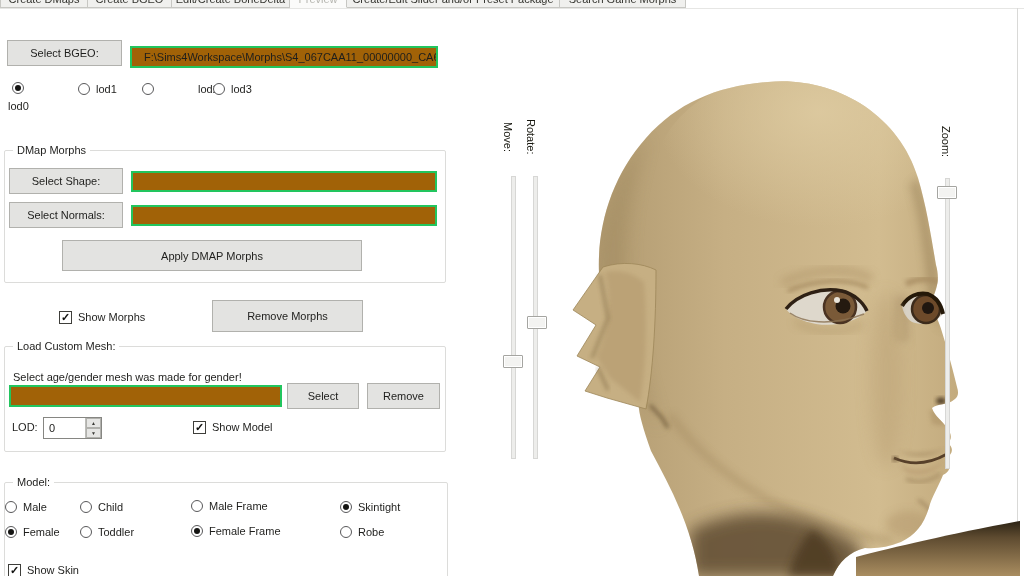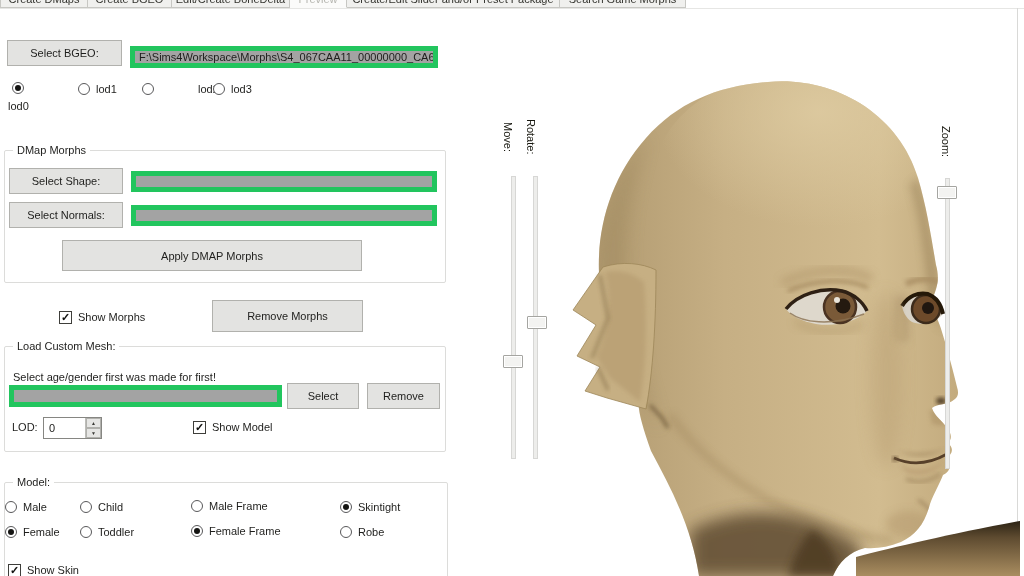--- a/index.html
+++ b/index.html
@@ -25,22 +25,22 @@
 
   
   .groupbox{position:absolute;border:1px solid #dcdcda;border-radius:2px;box-sizing:border-box;}
   .gb-title{position:absolute;top:-7px;left:8px;background:#ffffff;padding:0 4px;font-size:11px;color:#1e1e1c;white-space:nowrap;}
   .btn{
     position:absolute;background:#e3e3e1;border:1px solid #b1b1ad;box-sizing:border-box;
     font-size:11px;color:#1e1e1c;display:flex;align-items:center;justify-content:center;
     white-space:nowrap;cursor:default;
   }
   .tb{
-    position:absolute;background:#a3a3a3;border:5px solid #22c55e;box-sizing:border-box;
-    font-size:11px;color:#1e1e1c;padding:0 4px;white-space:nowrap;overflow:hidden;
+    position:absolute;background:#a16207;border:2px solid #22c55e;box-sizing:border-box;
+    font-size:11px;color:#1e1e1c;padding:0 12px;white-space:nowrap;overflow:hidden;
     display:flex;align-items:center;
   }
   .lbl{position:absolute;font-size:11px;color:#1e1e1c;white-space:nowrap;}
   .radio{position:absolute;display:flex;align-items:center;gap:6px;font-size:11px;color:#1e1e1c;height:14px;}
   .radio .dot{width:12px;height:12px;border:1px solid #58585a;border-radius:50%;background:#fff;box-sizing:border-box;position:relative;flex:0 0 12px;}
   .radio.checked .dot::after{content:"";position:absolute;left:2px;top:2px;width:6px;height:6px;border-radius:50%;background:#141412;}
   .check{position:absolute;display:flex;align-items:center;gap:6px;font-size:11px;color:#1e1e1c;height:14px;}
   .check .box{
     width:13px;height:13px;border:1px solid #3e3e3a;background:#fff;box-sizing:border-box;
     font-size:11px;line-height:11px;text-align:center;color:#121210;font-weight:bold;flex:0 0 13px;
@@ -110,21 +110,21 @@
 
   <div class="check" style="left:59px;top:310px;">
     <span class="box"><span>✓</span></span>
     <span>Show Morphs</span>
   </div>
   <div class="btn" style="left:212px;top:300px;width:151px;height:32px;">Remove Morphs</div>
 
   <div class="groupbox" style="left:4px;top:346px;width:442px;height:106px;">
     <span class="gb-title">Load Custom Mesh:</span>
   </div>
-  <div class="lbl" style="left:13px;top:371px;">Select age/gender first was made for first!</div>
+  <div class="lbl" style="left:13px;top:371px;">Select age/gender mesh was made for gender!</div>
   <div class="tb" style="left:9px;top:385px;width:273px;height:22px;"></div>
   <div class="btn" style="left:287px;top:383px;width:72px;height:26px;">Select</div>
   <div class="btn" style="left:367px;top:383px;width:73px;height:26px;">Remove</div>
 
   <div class="lbl" style="left:12px;top:421px;">LOD:</div>
   <div class="updown" style="left:43px;top:417px;width:59px;height:22px;">
     <div class="val">0</div>
     <div class="spin">
       <div>▲</div>
       <div>▼</div>

